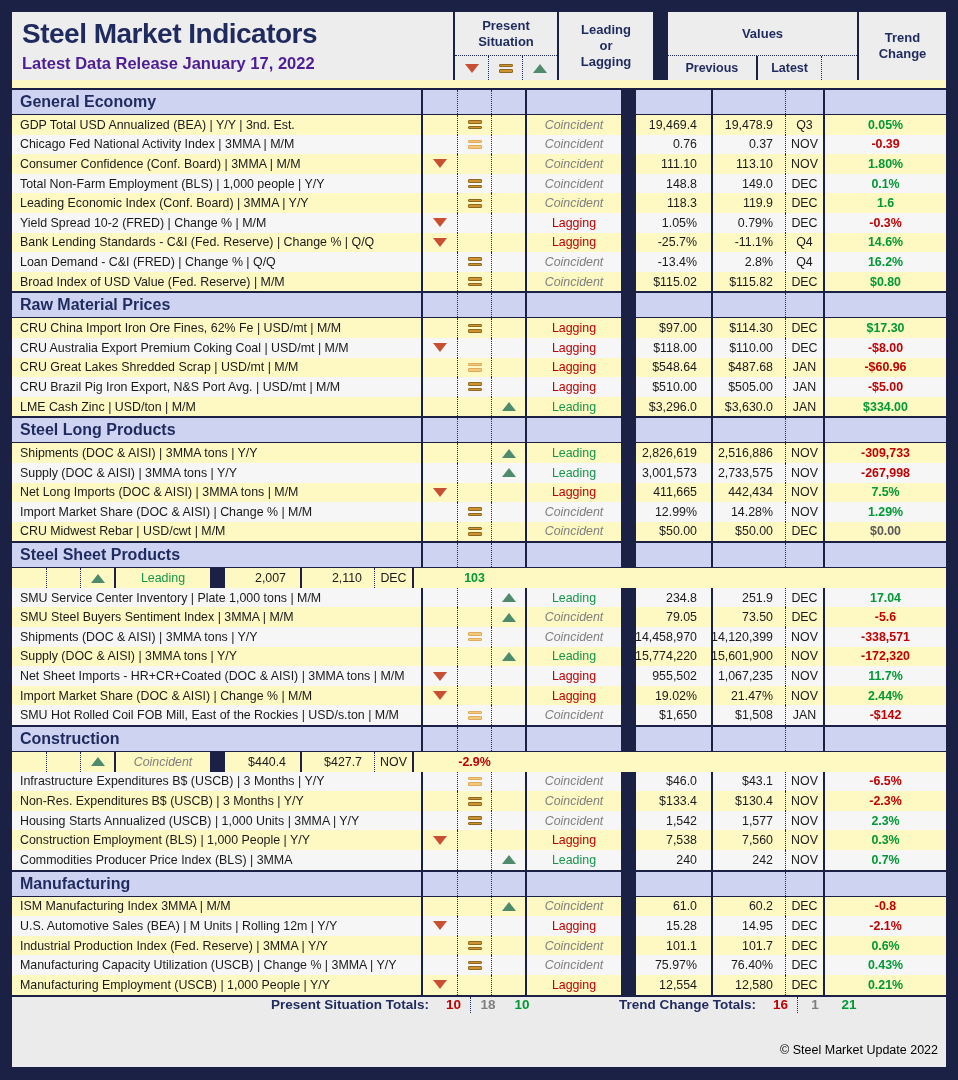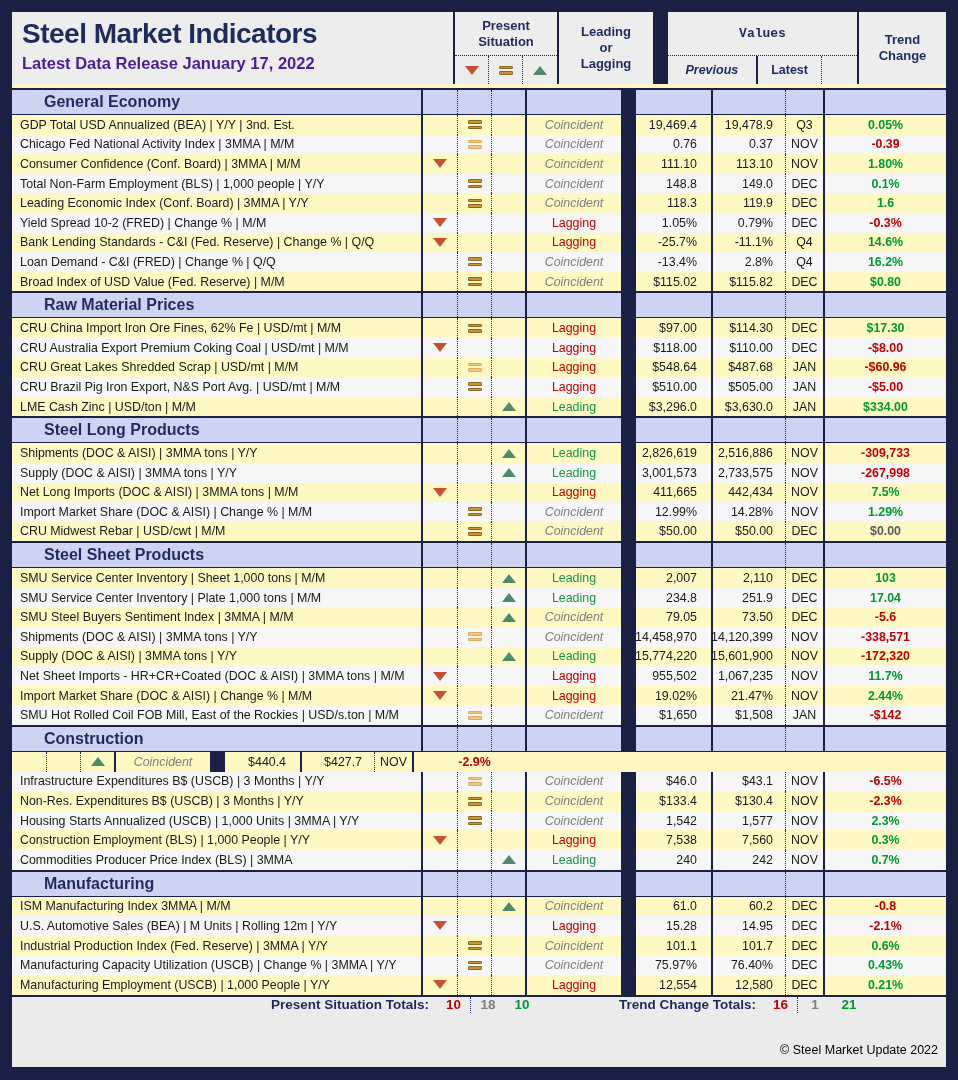--- a/index.html
+++ b/index.html
@@ -6,41 +6,41 @@
   html,body { width: 958px; height: 1080px; }
   body {
     background: #1a2145;
     padding: 12px;
     font-family: "Liberation Sans", sans-serif;
     color: #1a1a1a;
   }
   .frame { width: 934px; }
 
   
-  .header { display: flex; height: 76px; border-bottom: 4px solid #fef9c3; }
+  .header { display: flex; height: 76px; border-bottom: 8px solid #fef9c3; }
   .hcell { background: #ededed; }
   .h-title { flex: 1; border-right: 2px solid #1a2145; padding: 6px 0 0 10px; }
   .title { font-size: 28px; font-weight: bold; color: #1f2a5e; letter-spacing: -0.5px; }
   .subtitle { font-size: 16.5px; font-weight: bold; color: #4c1d95; margin-top: 4px; }
   .h-ps { width: 104px; border-right: 2px solid #1a2145; display: flex; flex-direction: column; }
   .h-ps .lbl { height: 44px; border-bottom: 1px dotted #1f2a5e; text-align: center;
                font-size: 13px; font-weight: bold; color: #1f2a5e; padding-top: 6px; line-height: 16px; }
   .h-ps .icons { flex: 1; display: flex; }
   .h-ps .icell { display: flex; align-items: center; justify-content: center; }
   .h-ps .icell.d { width: 35px; border-right: 1px dotted #1f2a5e; }
   .h-ps .icell.e { width: 34px; border-right: 1px dotted #1f2a5e; }
   .h-ps .icell.u { width: 35px; }
   .h-lag { width: 94px; display: flex; align-items: center; justify-content: center;
            text-align: center; font-size: 13px; font-weight: bold; color: #1f2a5e; line-height: 16px; }
   .h-gap { width: 15px; background: #1a2145; }
   .h-values { width: 191px; border-right: 2px solid #1a2145; display: flex; flex-direction: column; }
   .h-values .lbl { height: 44px; border-bottom: 1px dotted #1f2a5e; display: flex; align-items: center;
-                   justify-content: center; font-size: 13px; font-weight: bold; color: #1f2a5e; font-family: Liberation Mono, monospace; }
+                   justify-content: center; font-size: 13px; font-weight: bold; color: #1f2a5e; }
   .h-values .sub { flex: 1; display: flex; font-size: 12.5px; font-weight: bold; color: #1f2a5e; }
-  .h-values .sub .p { width: 101px; border-right: 2px solid #1a2145; display: flex; align-items: center; justify-content: center; font-style: italic; }
+  .h-values .sub .p { width: 101px; border-right: 2px solid #1a2145; display: flex; align-items: center; justify-content: center; }
   .h-values .sub .l { width: 73px; border-right: 1px dotted #1f2a5e; display: flex; align-items: center; justify-content: center; }
   .h-values .sub .m { width: 39px; }
   .h-trend { width: 87px; display: flex; align-items: center; justify-content: center;
              text-align: center; font-size: 13px; font-weight: bold; color: #1f2a5e; line-height: 16px; }
 
   
   .row { display: flex; align-items: stretch; }
   .row .c { display: flex; align-items: center; }
   .c-ind { flex: 1; padding-left: 8px; font-size: 12.4px; }
   .c-d { width: 35px; border-right: 1px dotted #1f2a5e; justify-content: center; }
@@ -52,21 +52,21 @@
   .c-gap { width: 15px; background: #1a2145; }
   .c-prev { width: 77px; border-right: 2px solid #1a2145; justify-content: flex-end; padding-right: 14px; font-size: 12.4px; }
   .c-lat { width: 73px; border-right: 1px dotted #1f2a5e; justify-content: flex-end; padding-right: 12px; font-size: 12.4px; }
   .c-mon { width: 39px; border-right: 2px solid #1a2145; justify-content: center; font-size: 12.4px; }
   .c-trend { width: 121px; justify-content: center; font-size: 12.4px; font-weight: bold; }
 
   .row.data { height: 19.6px; }
   .row.data.odd  { background: #fef9c3; }
   .row.data.even { background: #f6f6f6; text-align: center; }
 
-  .row.band { height: 27px; background: #cdd3f0; border-top: 2px solid #1a2145; border-bottom: 1px solid #1a2145; padding-left: 24px; }
+  .row.band { height: 27px; background: #cdd3f0; border-top: 2px solid #1a2145; border-bottom: 1px solid #1a2145; }
   .row.band .c-ind { font-size: 16px; font-weight: bold; color: #1f2a5e; }
 
   .cls-coincident { color: #7f7f7f; font-style: italic; }
   .cls-lagging { color: #c00000; }
   .cls-leading { color: #149649; }
 
   .t-up { color: #009933; }
   .t-down { color: #c00000; }
   .t-flat { color: #595959; }
 
@@ -474,21 +474,20 @@
         <div class="c c-e"></div>
         <div class="c c-u"></div>
         <div class="c c-lag"></div>
         <div class="c c-gap"></div>
         <div class="c c-prev"></div>
         <div class="c c-lat"></div>
         <div class="c c-mon"></div>
         <div class="c c-trend"></div>
       </div>
       <div class="row data odd">
-        <div class="c c-ind">SMU Service Center Inventory | Sheet 1,000 tons | M/M</div>
         <div class="c c-d"></div>
         <div class="c c-e"></div>
         <div class="c c-u">
           <span class="tri-up"></span>
         </div>
         <div class="c c-lag cls-leading">Leading</div>
         <div class="c c-gap"></div>
         <div class="c c-prev">2,007</div>
         <div class="c c-lat">2,110</div>
         <div class="c c-mon">DEC</div>

